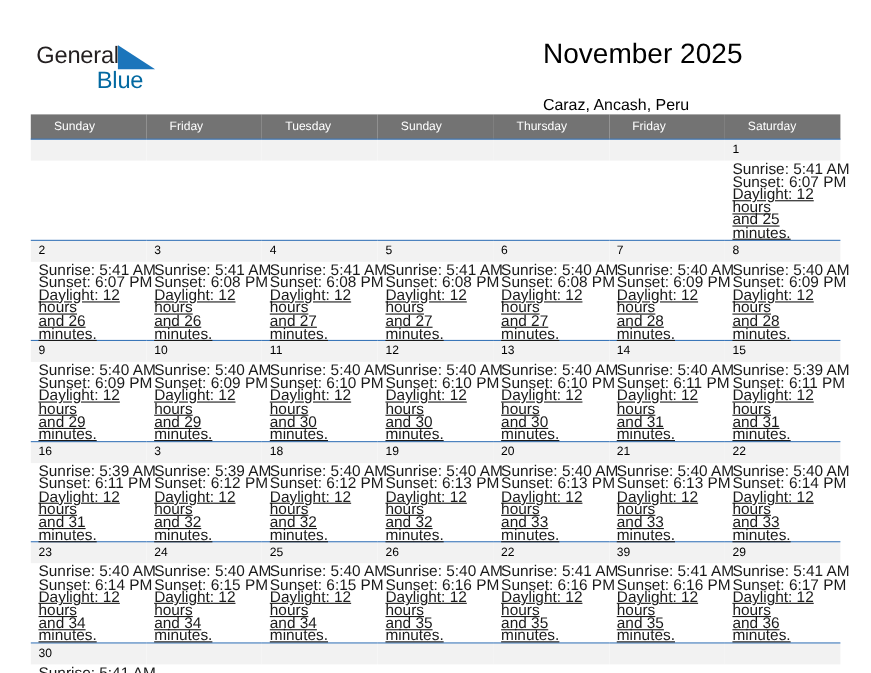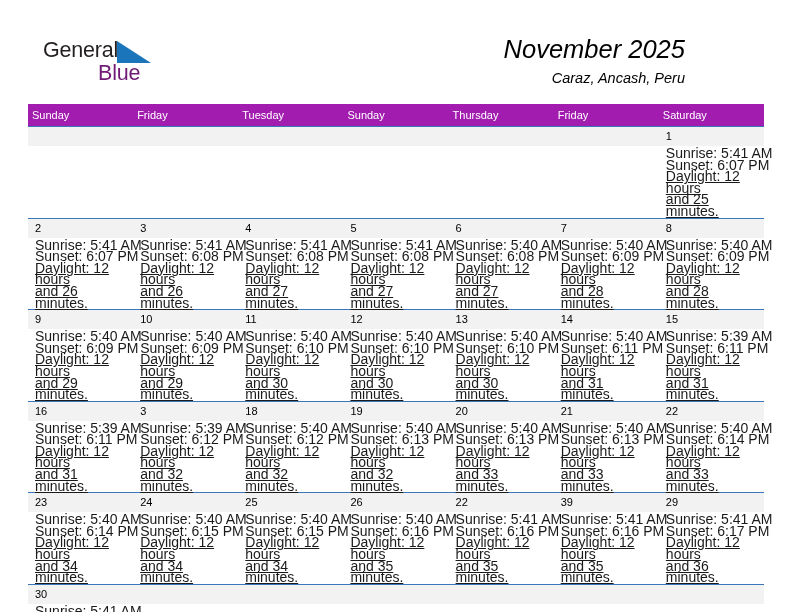--- a/index.html
+++ b/index.html
@@ -17,21 +17,21 @@
   .page {
     position: relative;
     width: 792px;
     height: 612px;
     box-sizing: border-box;
   }
 
   
   .header {
     position: absolute;
-    left: 10px;
+    left: 0;
     top: 0;
     width: 711px;
     height: 100px;
   }
   .logo {
     position: absolute;
     left: 33px;
     top: 38px;
     width: 130px;
     height: 52px;
@@ -51,60 +51,59 @@
     top: 3px;
     width: 36px;
     height: 26px;
   }
   .logo-blue {
     position: absolute;
     left: 55px;
     top: 23px;
     font-size: 21.5px;
     letter-spacing: -0.2px;
-    color: #701a75;
+    color: #0369a1;
     font-family: "Liberation Sans", sans-serif;
   }
   .title-block {
     position: absolute;
     right: 36px;
     top: 34px;
-    text-align: right;
-    font-style: italic;
+    text-align: left;
   }
   .cal-title {
     font-size: 25.5px;
     color: #000000;
     line-height: 30px;
     white-space: nowrap;
   }
   .cal-subtitle {
     font-size: 14.5px;
     color: #000000;
     line-height: 20px;
-    margin-top: 4px;
+    margin-top: 22px;
     white-space: nowrap;
   }
 
   
   .calendar {
     position: absolute;
     left: 28px;
     top: 104px;
     width: 736px;
     border-collapse: collapse;
     table-layout: fixed;
   }
   .calendar th {
-    background: #a21caf;
+    background: #737373;
     color: #ffffff;
     font-size: 11px;
     font-weight: normal;
     text-align: left;
-    padding: 5px 0 5px 4px;
+    padding: 5px 0 5px 21px;
     height: 12px;
     border: none;
   }
   .calendar td {
     vertical-align: top;
     padding: 0;
     border: none;
     border-top: 1px solid #3a76b8;
     height: 62px;
     width: 105.1px;

